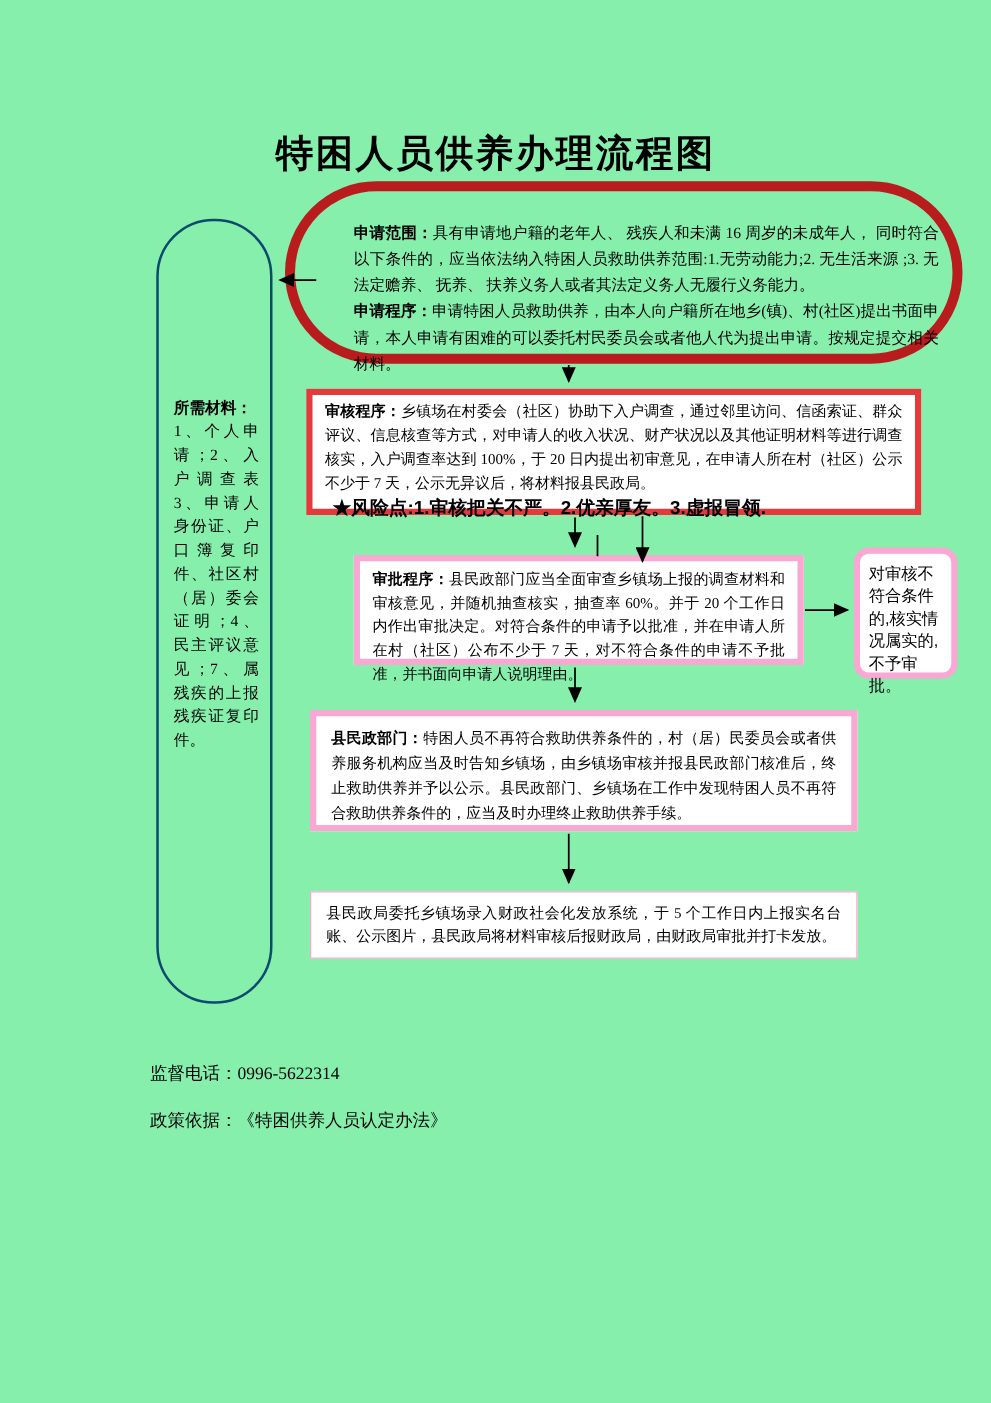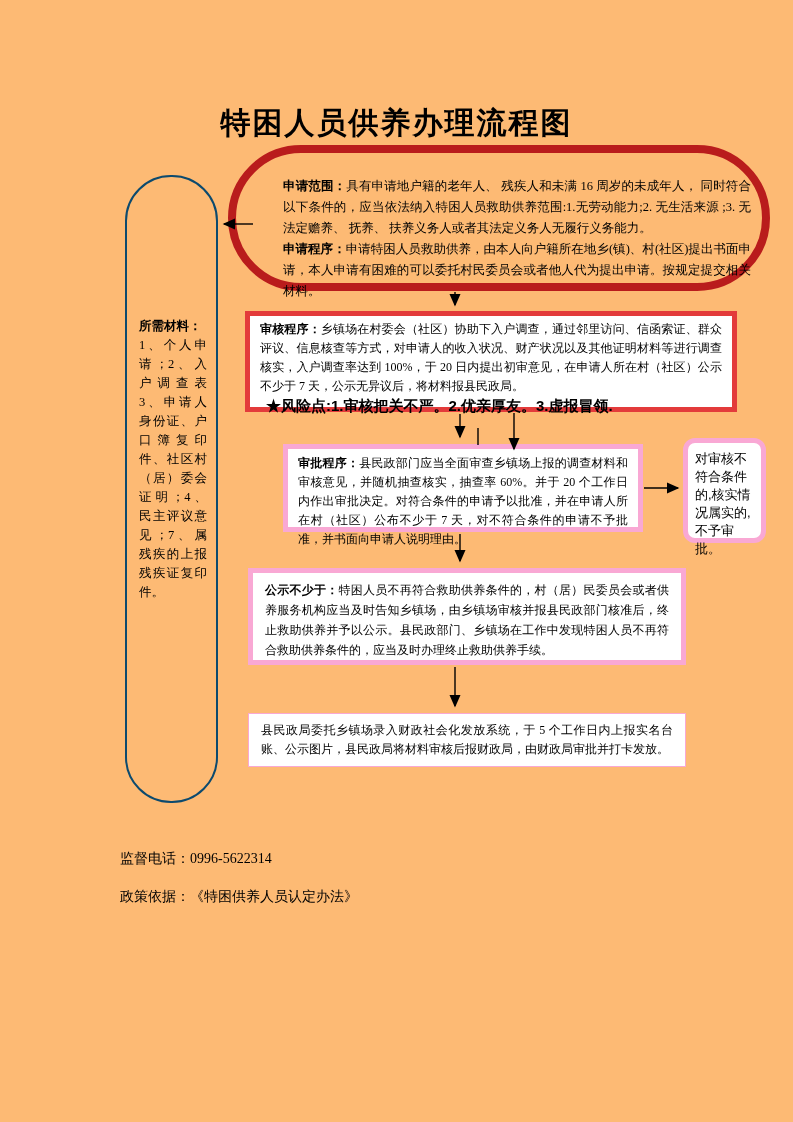--- a/index.html
+++ b/index.html
@@ -1,16 +1,16 @@
 <!DOCTYPE html>
 <html><head>
 <meta charset="utf-8">
 <style>
   html,body{margin:0;padding:0;background:#ffffff;}
-  .page{position:relative;width:793px;height:1122px;background:#fdba74;color:#000;
+  .page{position:relative;width:793px;height:1122px;background:#86efac;color:#000;
         font-family:"Liberation Serif", serif;margin:0 auto;overflow:hidden;}
   .title{position:absolute;top:103px;left:0;width:100%;margin:0;text-align:center;
          font-family:"Liberation Sans", sans-serif;font-size:30px;font-weight:700;letter-spacing:2px;}
   .lbl{font-weight:700;}
   
   .stadium{position:absolute;left:228px;top:145px;width:542px;height:146px;
            border:8px solid #b91c1c;border-radius:75px;box-sizing:border-box;}
   .app-text{position:absolute;left:47px;top:23px;width:468px;font-size:12.5px;
             line-height:21px;text-align:justify;}
   .app-text p{margin:0;}
@@ -69,21 +69,21 @@
 
   <div class="box approval-box">
     <p class="body"><span class="lbl">审批程序：</span><span>县民政部门应当全面审查乡镇场上报的调查材料和审核意见，并随机抽查核实，抽查率 60%。并于 20 个工作日内作出审批决定。对符合条件的申请予以批准，并在申请人所在村（社区）公布不少于 7 天，对不符合条件的申请不予批准，并书面向申请人说明理由。</span></p>
   </div>
 
   <div class="box reject-box">
     <span>对审核不符合条件的,核实情况属实的,不予审批。</span>
   </div>
 
   <div class="box termination-box">
-    <p class="body"><span class="lbl">公示不少于：</span><span>特困人员不再符合救助供养条件的，村（居）民委员会或者供养服务机构应当及时告知乡镇场，由乡镇场审核并报县民政部门核准后，终止救助供养并予以公示。县民政部门、乡镇场在工作中发现特困人员不再符合救助供养条件的，应当及时办理终止救助供养手续。</span></p>
+    <p class="body"><span class="lbl">县民政部门：</span><span>特困人员不再符合救助供养条件的，村（居）民委员会或者供养服务机构应当及时告知乡镇场，由乡镇场审核并报县民政部门核准后，终止救助供养并予以公示。县民政部门、乡镇场在工作中发现特困人员不再符合救助供养条件的，应当及时办理终止救助供养手续。</span></p>
   </div>
 
   <div class="box disbursement-box">
     <p class="body">县民政局委托乡镇场录入财政社会化发放系统，于 5 个工作日内上报实名台账、公示图片，县民政局将材料审核后报财政局，由财政局审批并打卡发放。</p>
   </div>
 
   <svg class="arrows" viewBox="0 0 793 1122" xmlns="http://www.w3.org/2000/svg">
     <defs>
       <marker id="ah" markerWidth="10" markerHeight="8" refX="8" refY="4" orient="auto">
         <path d="M0,0 L9,4 L0,8 z" fill="#000"></path>

